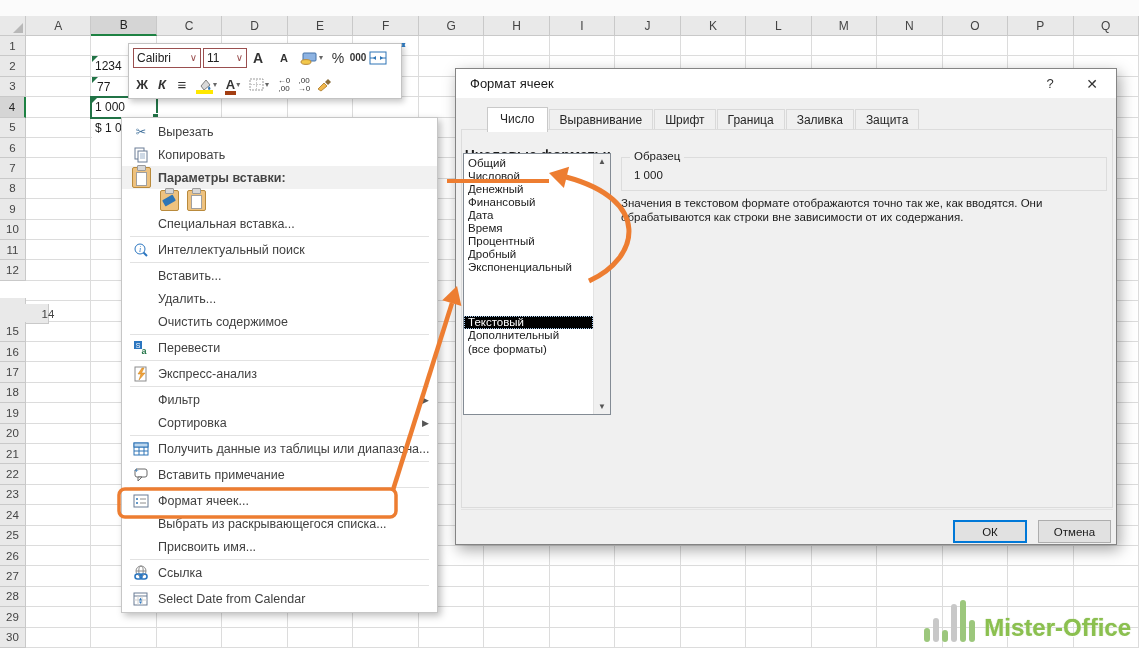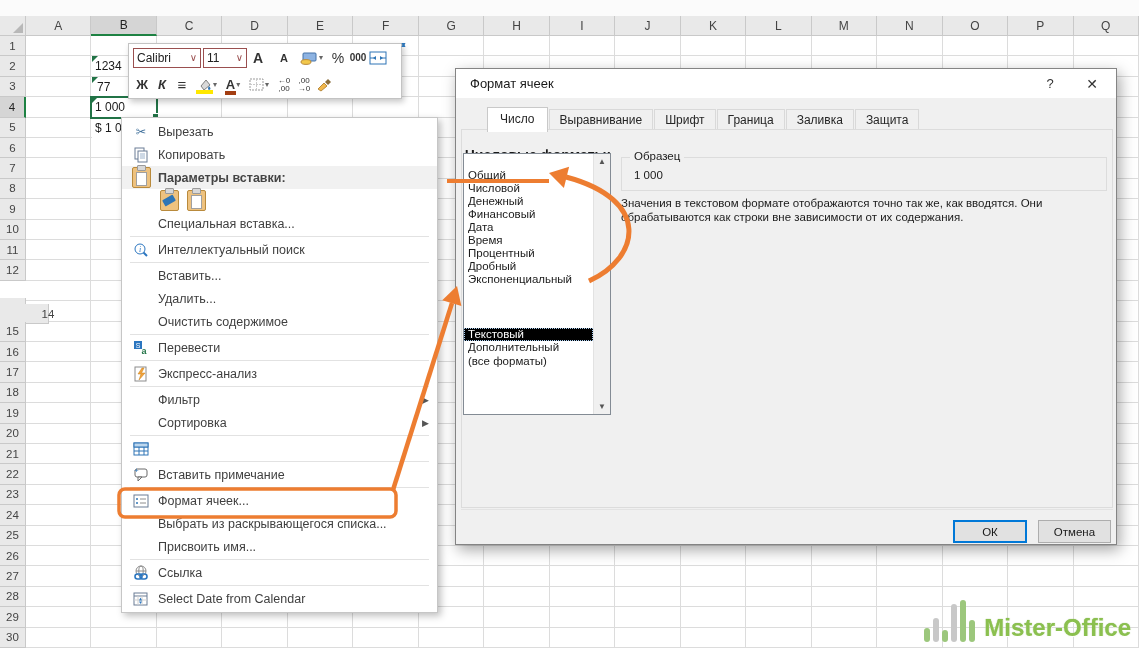--- a/index.html
+++ b/index.html
@@ -357,20 +357,21 @@
       <span class="mic">
           <svg width="16" height="14">
             <rect x="1" y="1" width="14" height="12" fill="#fff" stroke="#2e75b6"></rect>
             <line x1="1" y1="5" x2="15" y2="5" stroke="#2e75b6"></line>
             <line x1="1" y1="9" x2="15" y2="9" stroke="#2e75b6"></line>
             <line x1="6" y1="1" x2="6" y2="13" stroke="#2e75b6"></line>
             <line x1="11" y1="1" x2="11" y2="13" stroke="#2e75b6"></line>
             <rect x="1" y="1" width="14" height="4" fill="#bdd7ee" stroke="#2e75b6"></rect>
           </svg>
         </span>
+      <span class="mil">Получить данные из таблицы или диапазона...</span>
     </div>
     <div class="msep"></div>
     <div class="mi">
       <span class="mic">
           <svg width="16" height="15">
             <rect x="2" y="2" width="12" height="8" rx="2" fill="#fff" stroke="#6b6b6b"></rect>
             <path d="M5 10 L5 14 L9 10 Z" fill="#fff" stroke="#6b6b6b"></path>
             <text x="1" y="6" font-size="8" fill="#2e75b6">+</text>
           </svg>
         </span>
@@ -440,21 +441,21 @@
       <div class="tab"><span>Шрифт</span></div>
       <div class="tab"><span>Граница</span></div>
       <div class="tab"><span>Заливка</span></div>
       <div class="tab"><span>Защита</span></div>
     </div>
     <div class="tabframe"></div>
 
     <div class="nflabel">Числовые форматы:</div>
 
     <div class="listbox">
-      <div style="padding-top:14px">
+      <div style="padding-top:2px">
         <div class="litem">Общий</div>
         <div class="litem">Числовой</div>
         <div class="litem">Денежный</div>
         <div class="litem">Финансовый</div>
         <div class="litem">Дата</div>
         <div class="litem">Время</div>
         <div class="litem">Процентный</div>
         <div class="litem">Дробный</div>
         <div class="litem">Экспоненциальный</div>
         <div class="litem sel">Текстовый</div>

